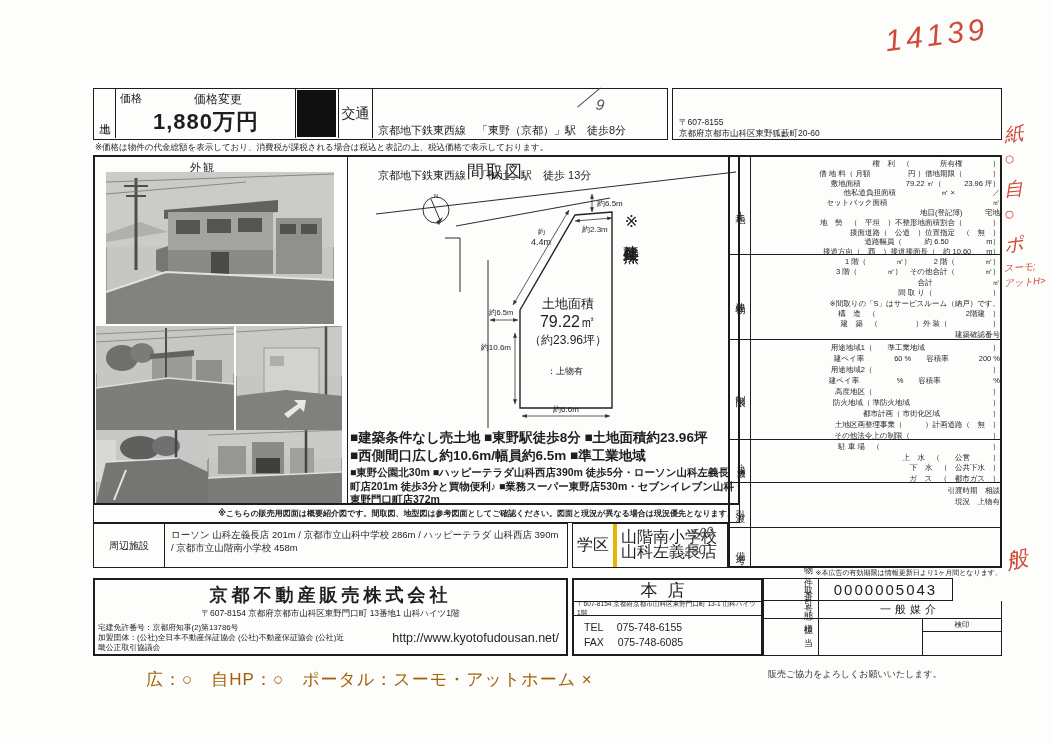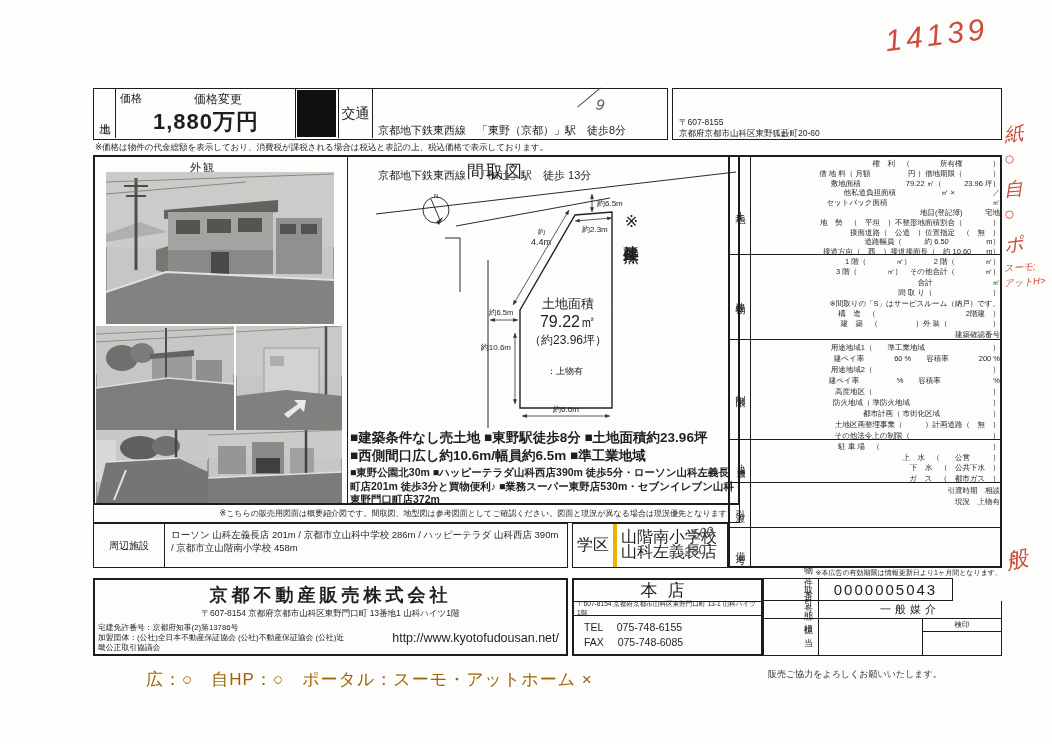--- a/index.html
+++ b/index.html
@@ -210,21 +210,21 @@
 
 <div class="abs vtext" style="left:620px;top:212px;height:115px;font-size:16px;letter-spacing:1px;">※建築条件無</div>
 
 <div class="abs" style="left:350px;top:429px;width:386px;height:74px;overflow:hidden;">
   <p class="promo-big">■建築条件なし売土地 ■東野駅徒歩8分 ■土地面積約23.96坪</p>
   <p class="promo-big" style="margin:0;">■西側間口広し約10.6m/幅員約6.5m ■準工業地域</p>
   <p class="promo-small">■東野公園北30m ■ハッピーテラダ山科西店390m 徒歩5分・ローソン山科左義長町店201m 徒歩3分と買物便利♪ ■業務スーパー東野店530m・セブンイレブン山科東野門口町店372m</p>
 </div>
 
 <div class="abs" style="left:93px;top:505px;width:647px;height:18px;border:1.5px solid #1c1c1c;border-top:none;display:flex;align-items:center;justify-content:flex-end;padding-right:4px;">
-  <span style="font-size:8px;">※こちらの販売用図面は概要紹介図です。間取図、地型図は参考図面としてご確認ください。図面と現況が異なる場合は現況優先となります。</span>
+  <span style="font-size:8px;font-weight:bold;">※こちらの販売用図面は概要紹介図です。間取図、地型図は参考図面としてご確認ください。図面と現況が異なる場合は現況優先となります。</span>
 </div>
 
 <div class="abs" style="left:93px;top:523px;width:475px;height:45px;border:1.5px solid #1c1c1c;display:flex;">
   <div class="center" style="width:70px;border-right:1px solid #1c1c1c;font-size:10px;">周辺施設</div>
   <div style="flex:1;padding:4px 6px;font-size:9.5px;line-height:13px;">ローソン 山科左義長店 201m / 京都市立山科中学校 286m / ハッピーテラダ 山科西店 390m / 京都市立山階南小学校 458m</div>
 </div>
 
 <div class="abs" style="left:572px;top:523px;width:156px;height:45px;border:1.5px solid #1c1c1c;display:flex;">
   <div class="center" style="width:40px;border-right:4px solid #eab308;font-size:16px;">学区</div>
   <div style="flex:1;padding:5px 4px;font-size:16px;line-height:15px;">

